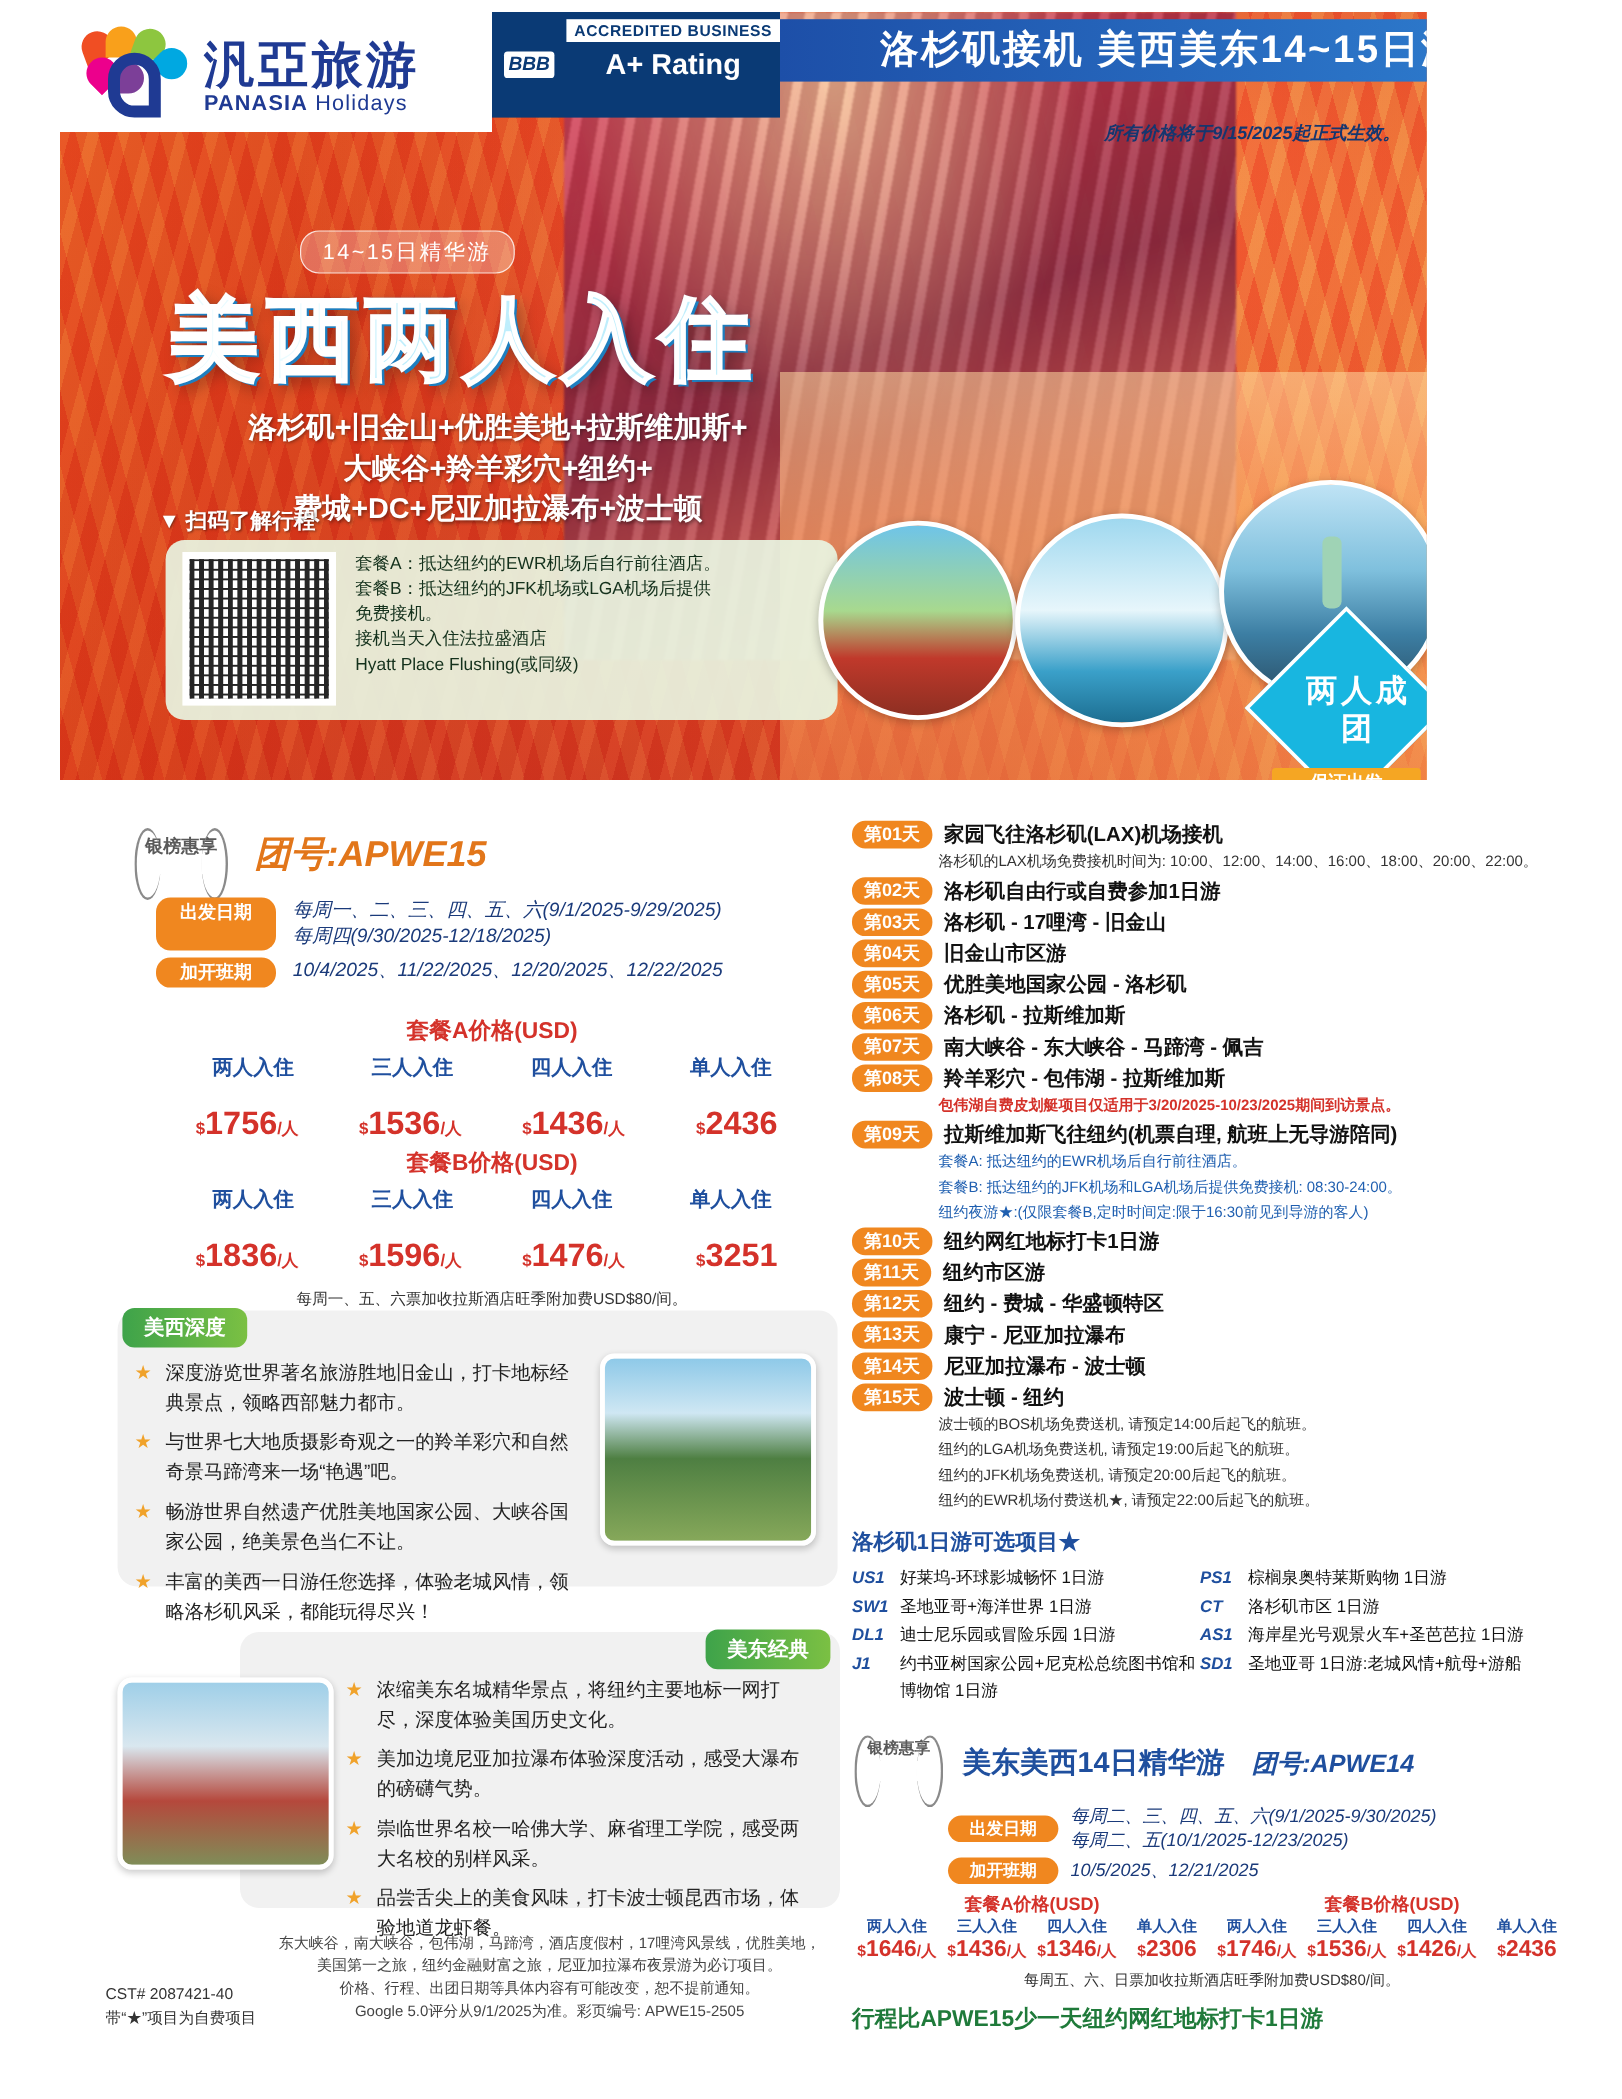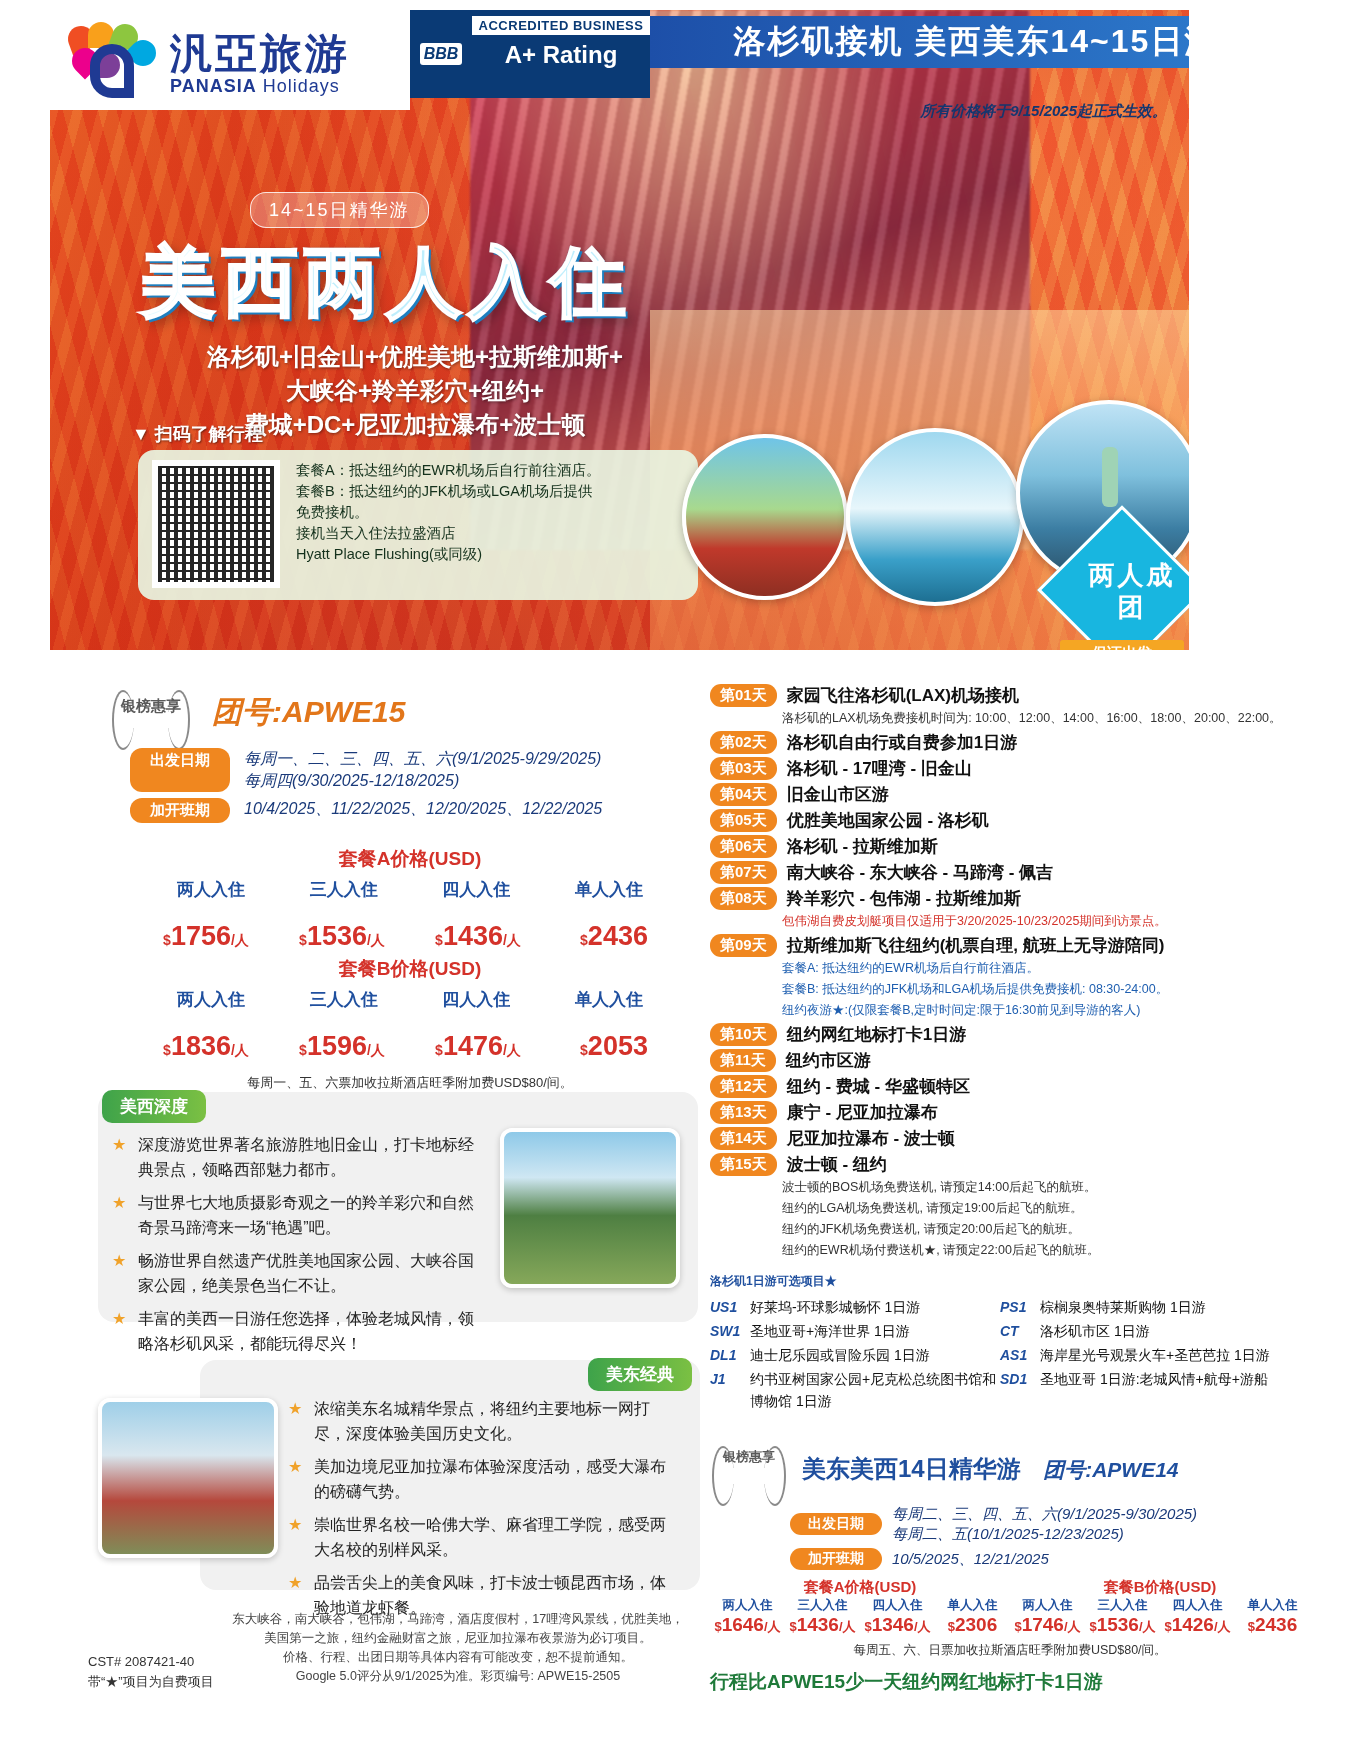--- a/index.html
+++ b/index.html
@@ -185,23 +185,23 @@
   
   .right-col{ position:absolute; left:710px; top:684px; width:580px; }
   .day-row{ display:flex; align-items:flex-start; margin-bottom:2px;}
   .day-tag{
     background:#f0871f; color:#fff; font-size:15px; font-weight:bold;
     border-radius:11px; padding:2px 10px; min-width:62px; text-align:center; margin-right:10px; flex:0 0 auto;
   }
   .day-txt{ font-size:17px; font-weight:bold; color:#111; line-height:24px;}
   .day-note{ font-size:12.5px; color:#333; line-height:17px; margin:1px 0 4px 72px;}
   .day-note.blue{ color:#1f5fb0; }
-  .day-note.red{ color:#d4322a; }
-
-  .opt-title{ color:#1f4f9e; font-size:12px; font-weight:bold; margin:14px 0 6px;}
+  .day-note.red{ color:#d4322a;font-weight:bold; }
+
+  .opt-title{ color:#1f4f9e; font-size:18px; font-weight:bold; margin:14px 0 6px;}
   .opt-grid{ display:flex; flex-wrap:wrap; }
   .opt-item{ width:50%; display:flex; font-size:14px; line-height:22px; color:#111; margin-bottom:2px;}
   .opt-code{ color:#1f4f9e; font-weight:bold; font-style:italic; width:40px; flex:0 0 40px;}
 
   
   .promo{ position:absolute; left:710px; top:1438px; width:600px;}
   .promo-title{ color:#1f4f9e; font-size:24px; font-weight:bold;}
   .promo-group{ color:#1f4f9e; font-size:21px; font-weight:bold; font-style:italic;}
   .promo-row{ display:flex; align-items:center; margin-top:4px;}
   .promo-row .row-lbl{ width:92px; font-size:14px; padding:2px 10px;}
@@ -334,21 +334,21 @@
     <div class="price-head">
       <span>两人入住</span>
       <span>三人入住</span>
       <span>四人入住</span>
       <span>单人入住</span>
     </div>
     <div class="price-row">
       <span><i>$</i><b>1836</b><i>/人</i></span>
       <span><i>$</i><b>1596</b><i>/人</i></span>
       <span><i>$</i><b>1476</b><i>/人</i></span>
-      <span><i>$</i><b>2053</b></span>
+      <span><i>$</i><b>3251</b></span>
     </div>
     <div class="fine">每周一、五、六票加收拉斯酒店旺季附加费USD$80/间。</div>
   </div>
 
   <div class="section-card" style="left:98px;top:1092px;width:600px;height:230px;"></div>
   <div class="sec-tab" style="left:102px;top:1090px;">美西深度</div>
   <div style="position:absolute;left:112px;top:1132px;width:370px;">
     <ul class="bullets">
       <li>深度游览世界著名旅游胜地旧金山，打卡地标经典景点，领略西部魅力都市。</li>
       <li>与世界七大地质摄影奇观之一的羚羊彩穴和自然奇景马蹄湾来一场“艳遇”吧。</li>

